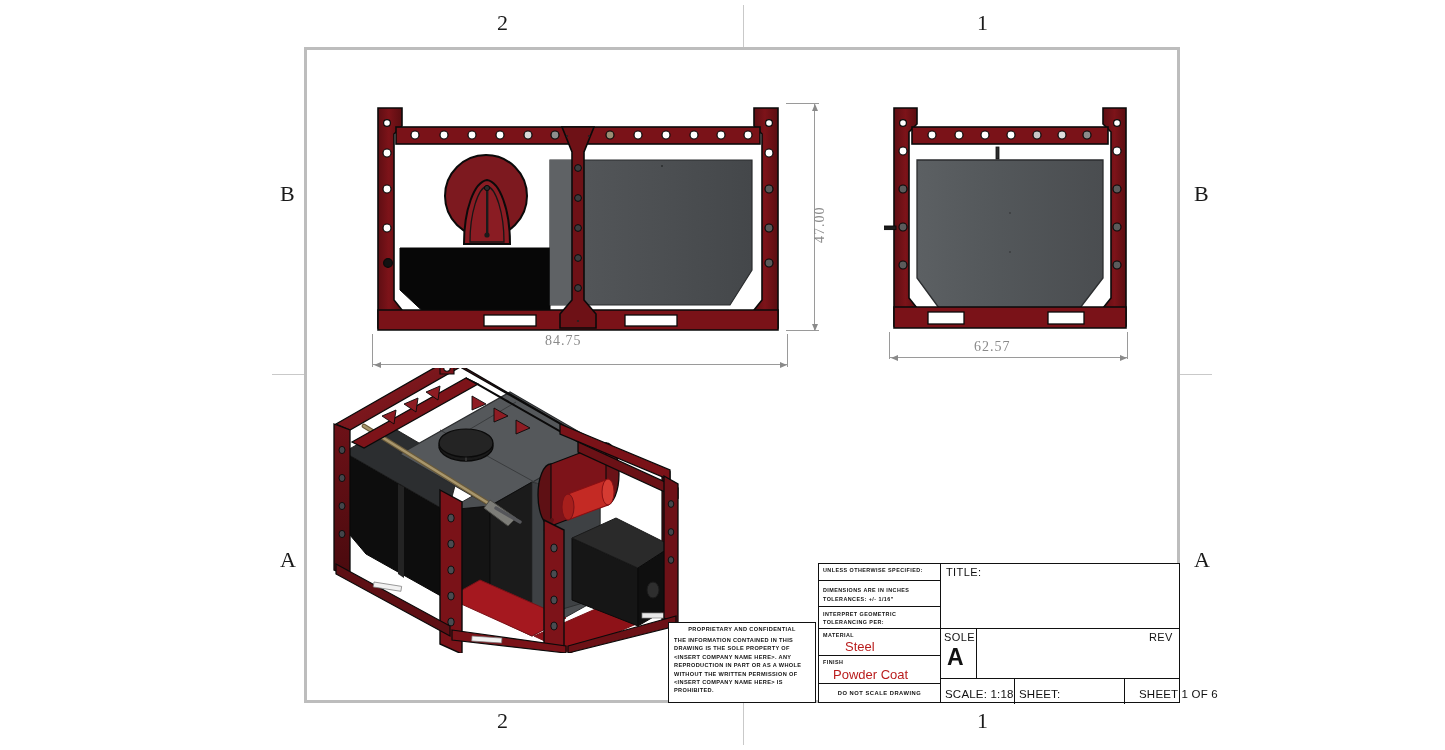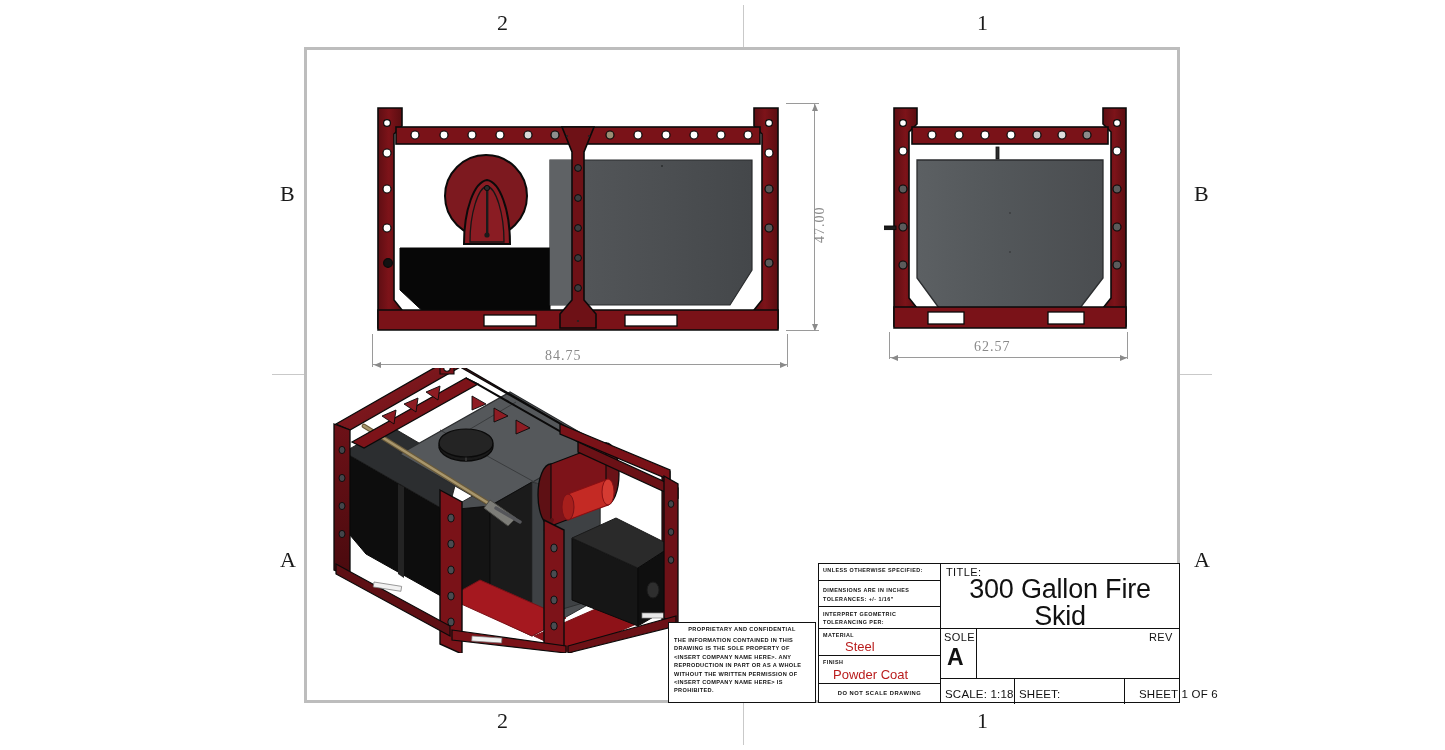--- a/index.html
+++ b/index.html
@@ -187,21 +187,21 @@
     <div class="arrow d" style="left:811.5px;top:324px;"></div>
     <div class="dimtext vert" style="left:812px;top:243px;">47.00</div>
   </div>
 
   <div>
     <div class="dimline" style="left:372px;top:334px;width:1px;height:33px;"></div>
     <div class="dimline" style="left:787px;top:334px;width:1px;height:33px;"></div>
     <div class="dimline" style="left:372px;top:364px;width:416px;height:1px;"></div>
     <div class="arrow l" style="left:374px;top:361.5px;"></div>
     <div class="arrow r" style="left:780px;top:361.5px;"></div>
-    <div class="dimtext" style="left:545px;top:348px;">84.75</div>
+    <div class="dimtext" style="left:545px;top:333px;">84.75</div>
   </div>
 
   <div class="view" style="left:884px;top:100px;width:252px;height:234px;">
     <svg width="252" height="234" viewBox="0 0 252 234" xmlns="http://www.w3.org/2000/svg" shape-rendering="geometricPrecision">
       <defs>
         <linearGradient id="reds" x1="0" y1="0" x2="1" y2="0">
           <stop offset="0" stop-color="#5e0e13"></stop>
             <stop offset=".5" stop-color="#7d1319"></stop>
             <stop offset="1" stop-color="#5a0d11"></stop>
         </linearGradient>
@@ -416,21 +416,20 @@
       </div>
       <div class="tb-cell" style="left:0;top:120px;width:100%;height:20px;border-bottom:none;">
         <div class="tb-center">DO NOT SCALE DRAWING</div>
       </div>
     </div>
 
     <div class="col-right">
 
       <div class="tb-cell" style="left:0;top:0;width:100%;height:65px;">
         <div class="tb-title-lbl">TITLE:</div>
-        <div class="tb-title-val">300 Gallon Fire Skid</div>
       </div>
 
       <div class="tb-cell" style="left:0;top:65px;width:100%;height:50px;">
         <div style="position:absolute;left:0;top:0;width:36px;height:100%;border-right:1.2px solid #111;box-sizing:border-box;">
           <div class="cellhdr" style="left:3px;">SOLE</div>
           <div class="sizeA">A</div>
         </div>
         <div style="position:absolute;right:0;top:0;width:50px;height:100%;">
           <div class="cellhdr" style="left:20px;">REV</div>
           <div style="position:absolute;left:9px;top:22px;font-size:12px;"></div>

